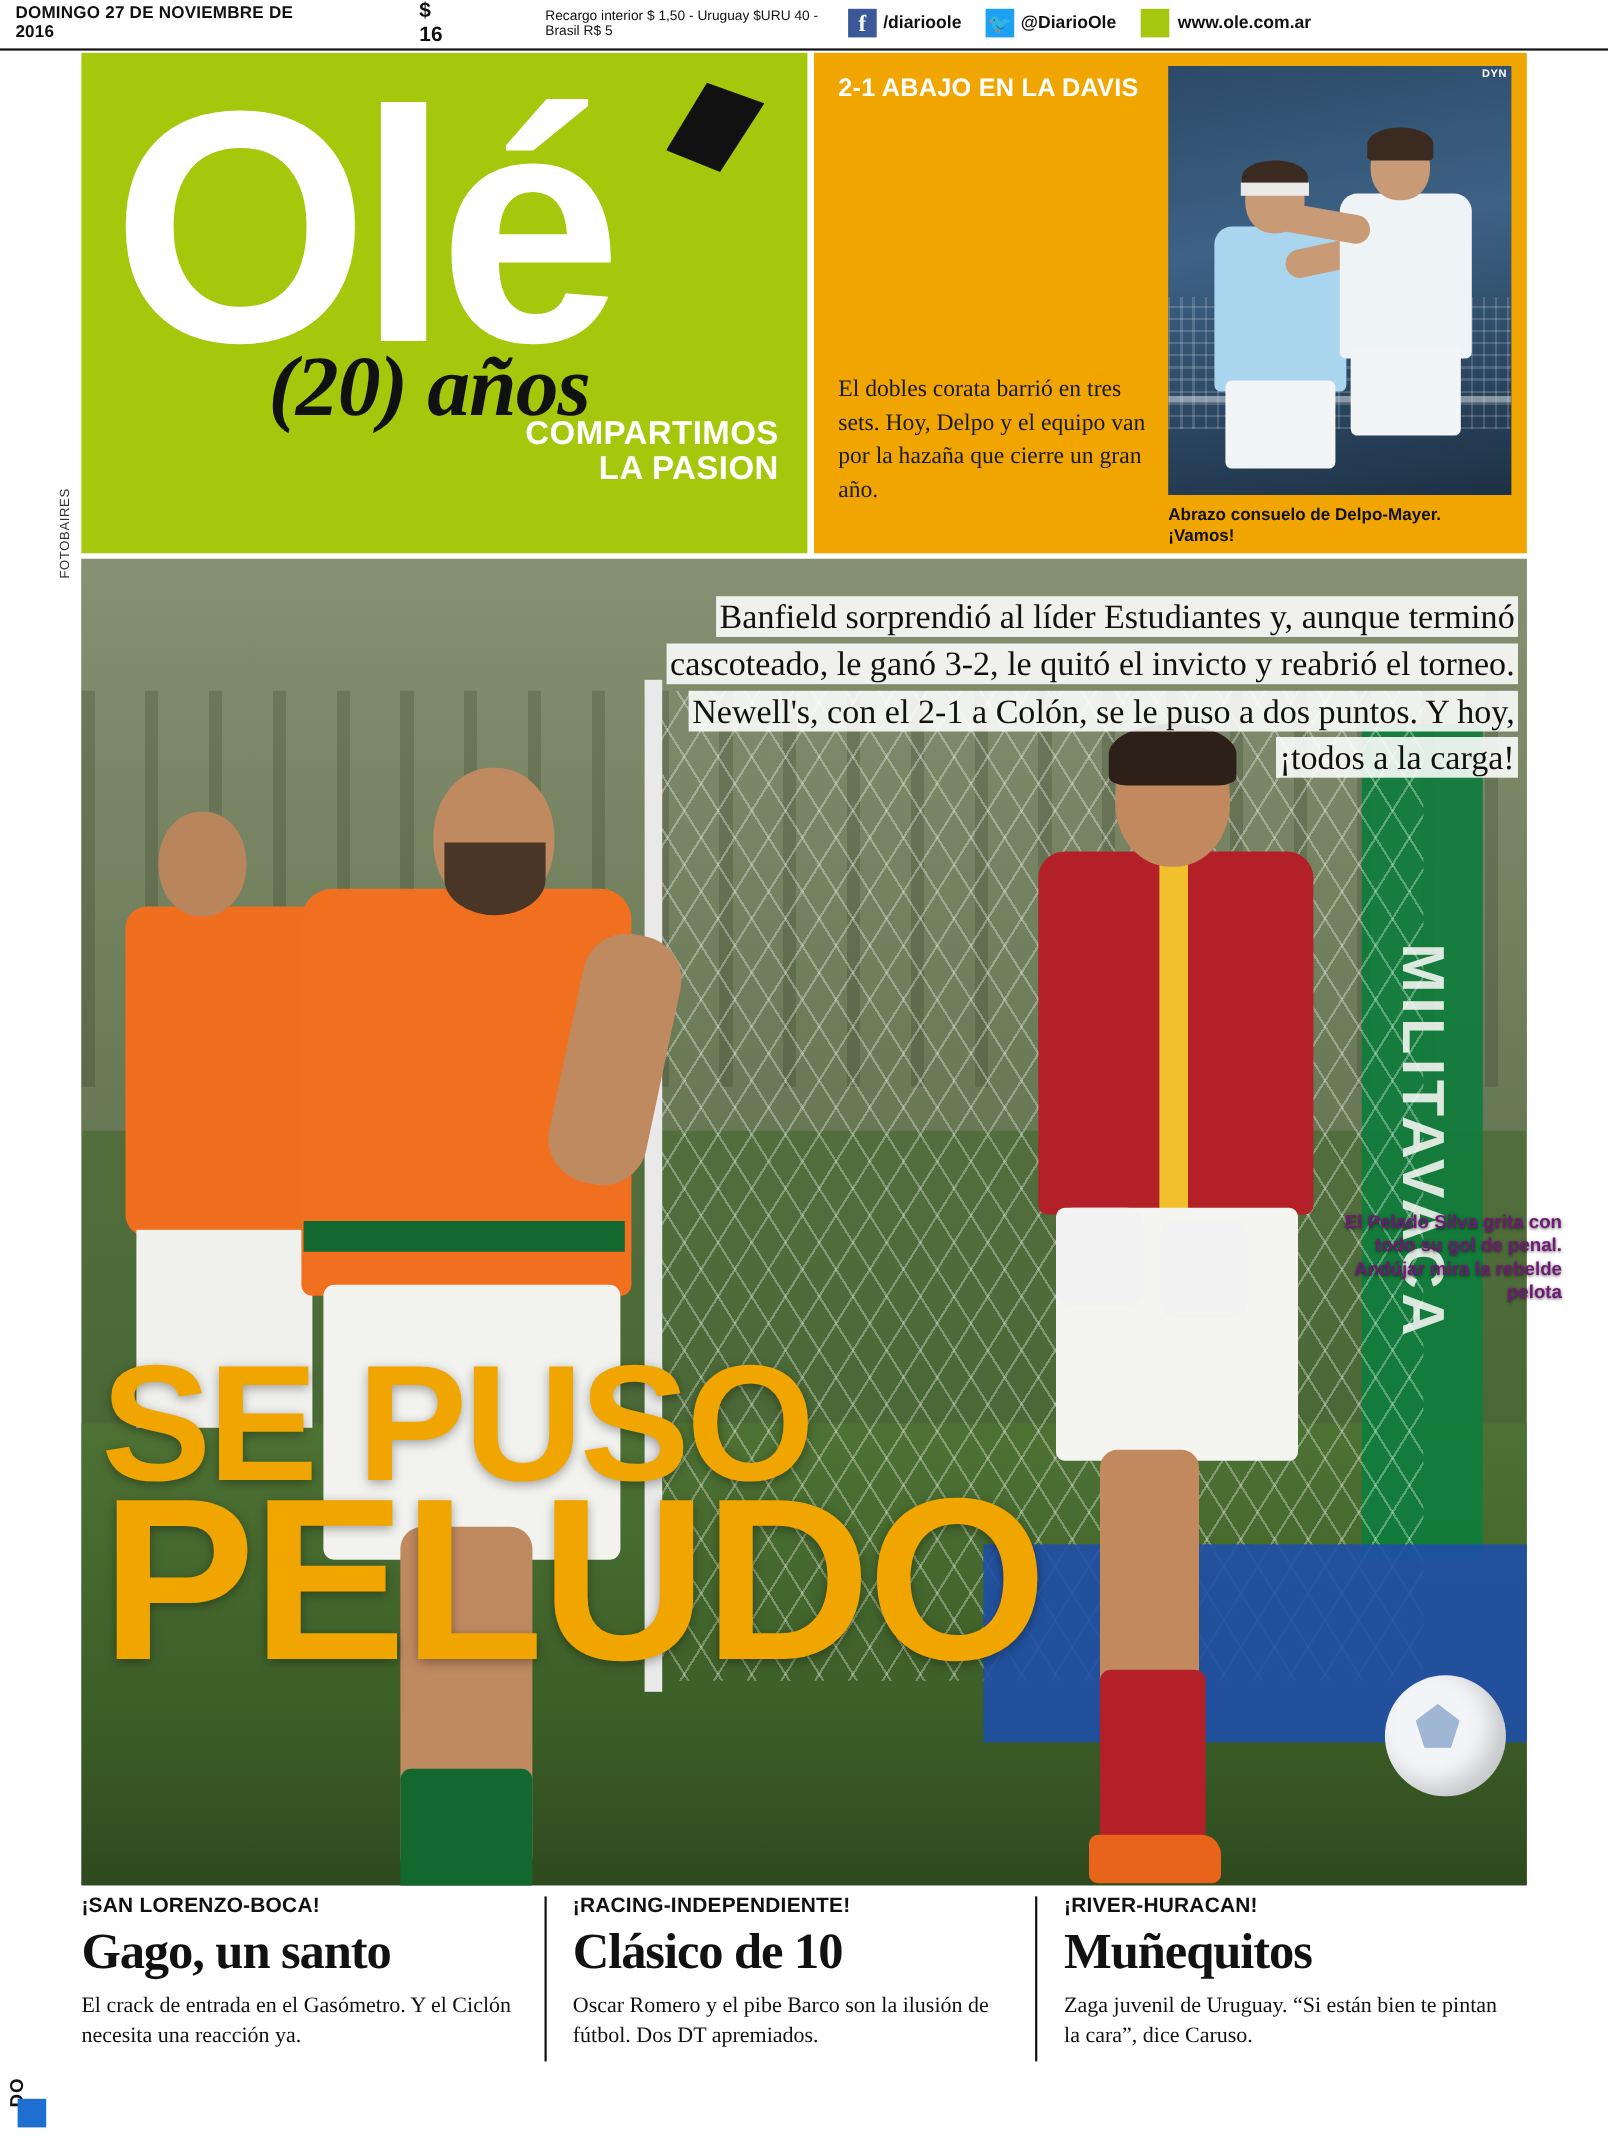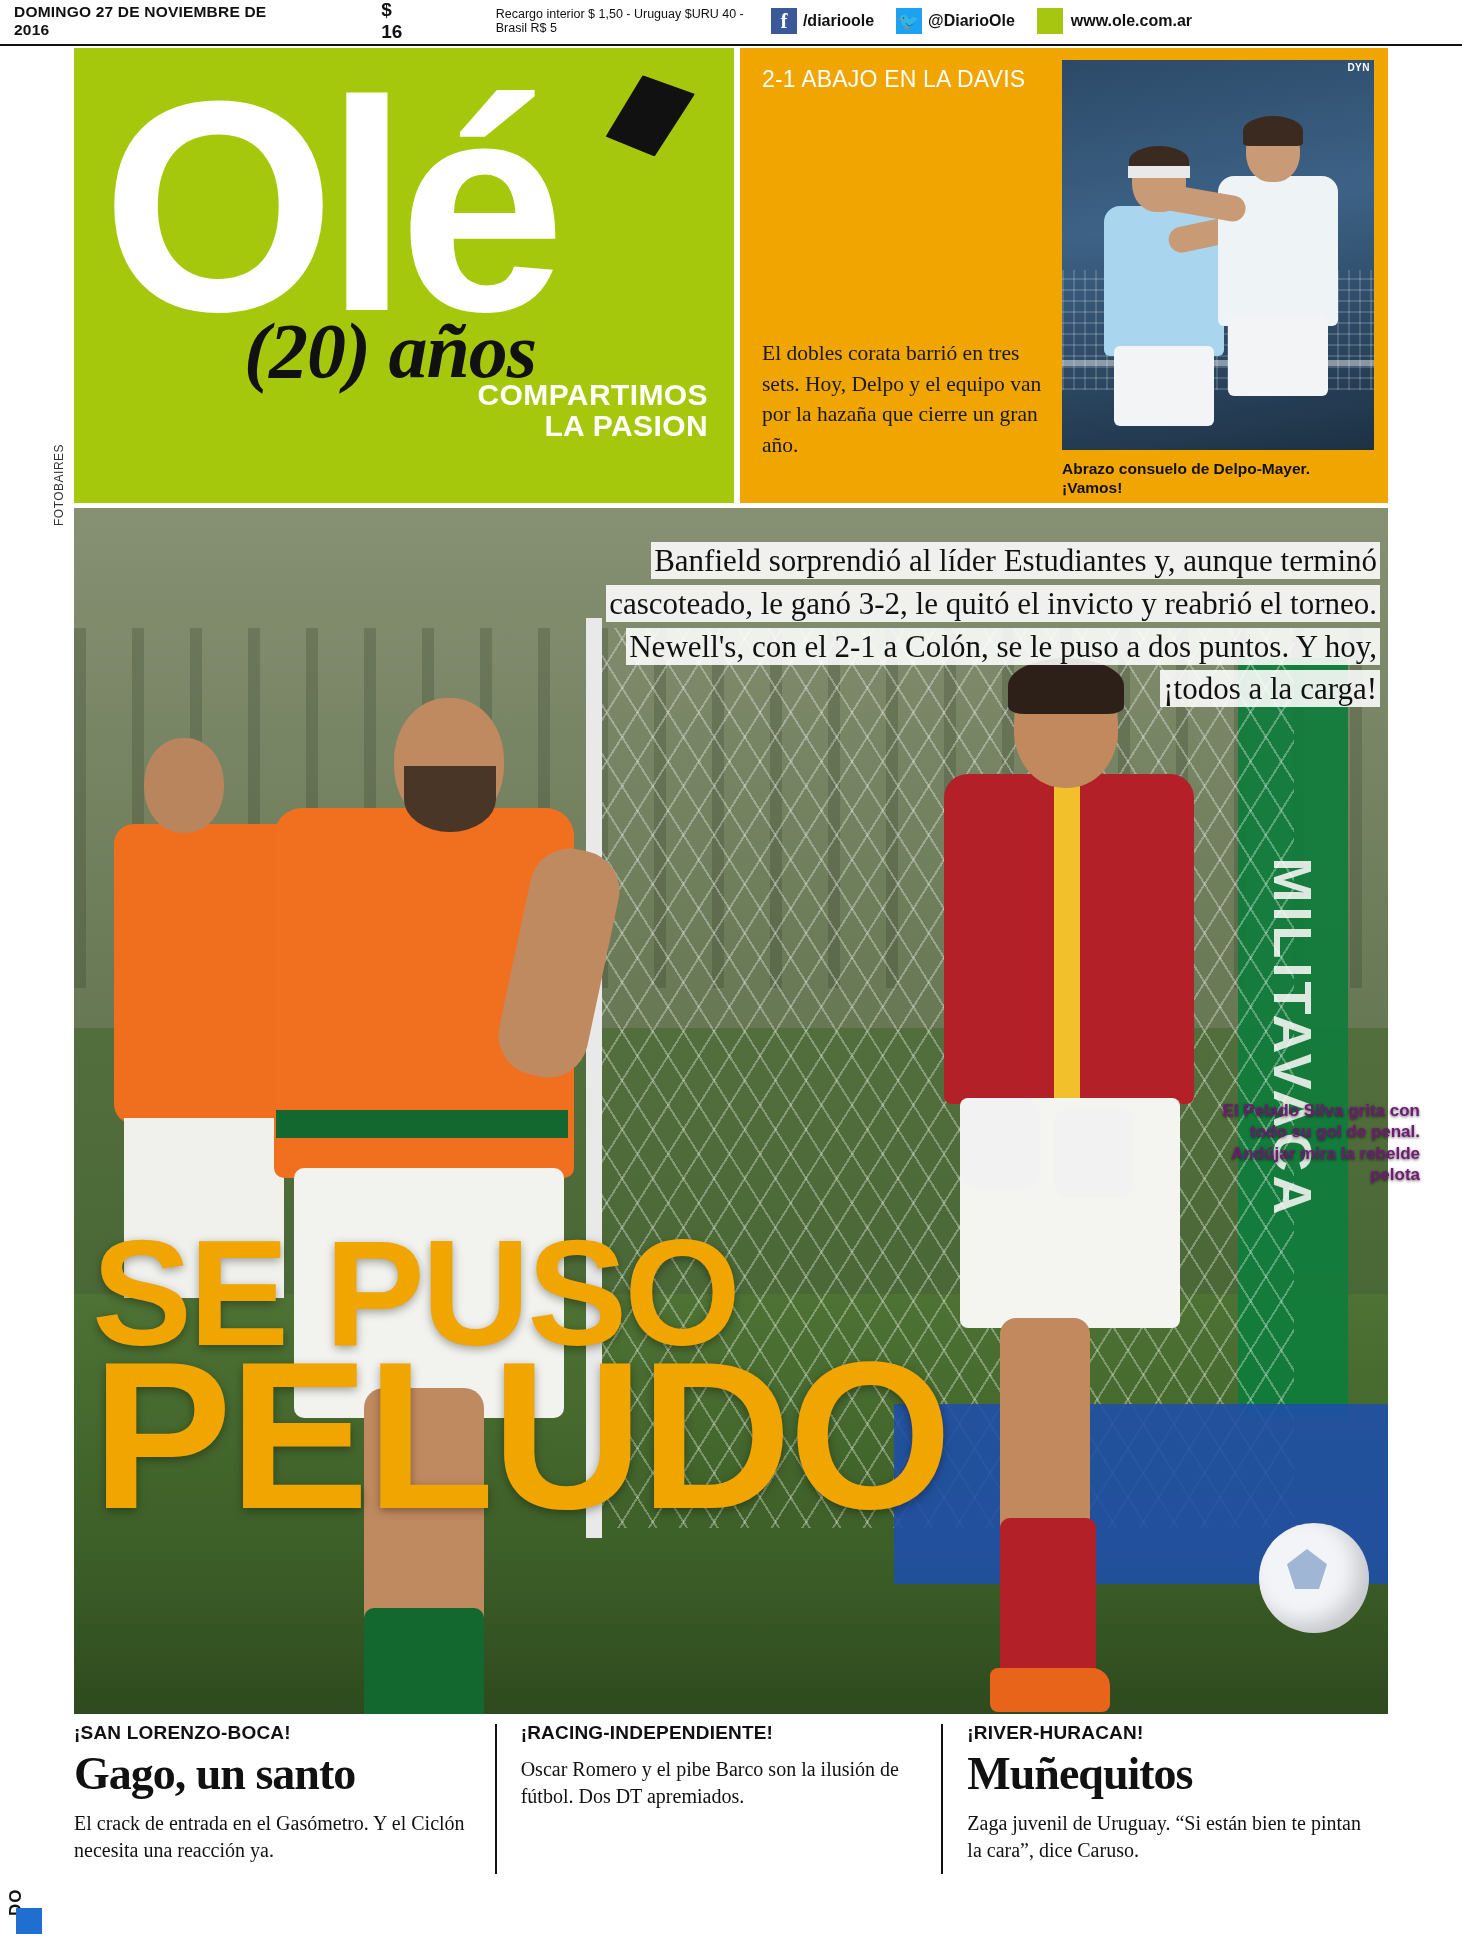--- a/index.html
+++ b/index.html
@@ -69,21 +69,21 @@
     font-size: 30px; line-height: 1.04; letter-spacing: .4px;
   }
 
   
   .tennis {
     position: absolute; left: 740px; top: 48px; width: 648px; height: 455px;
     background: #f0a500;
   }
   .tennis-kicker {
     position: absolute; left: 22px; top: 18px;
-    color: #fff; font-weight: normal; font-size: 23px; letter-spacing: .2px;
+    color: #fff; font-weight: bold; font-size: 23px; letter-spacing: .2px;
   }
   .tennis-title {
     position: absolute; left: 22px; top: 58px; width: 260px;
     color: #fff; font-family: "Liberation Serif", serif; font-weight: bold;
     font-size: 57px; line-height: .96; letter-spacing: -1px;
   }
   .tennis-body {
     position: absolute; left: 22px; top: 290px; width: 280px;
     color: #1a1a1a; font-family: "Liberation Serif", serif;
     font-size: 21.5px; line-height: 1.42;
@@ -420,20 +420,21 @@
   </div>
 
   <div class="bottom">
     <div class="bcol">
       <div class="bkicker">¡SAN LORENZO-BOCA!</div>
       <div class="btitle">Gago, un santo</div>
       <div class="bbody">El crack de entrada en el Gasómetro. Y el Ciclón necesita una reacción ya.</div>
     </div>
     <div class="bcol">
       <div class="bkicker">¡RACING-INDEPENDIENTE!</div>
+      <div class="btitle">Clásico de 10</div>
       <div class="bbody">Oscar Romero y el pibe Barco son la ilusión de fútbol. Dos DT apremiados.</div>
     </div>
     <div class="bcol">
       <div class="bkicker">¡RIVER-HURACAN!</div>
       <div class="btitle">Muñequitos</div>
       <div class="bbody">Zaga juvenil de Uruguay. “Si están bien te pintan la cara”, dice Caruso.</div>
     </div>
   </div>
 
   <div class="do-mark">DO</div>

